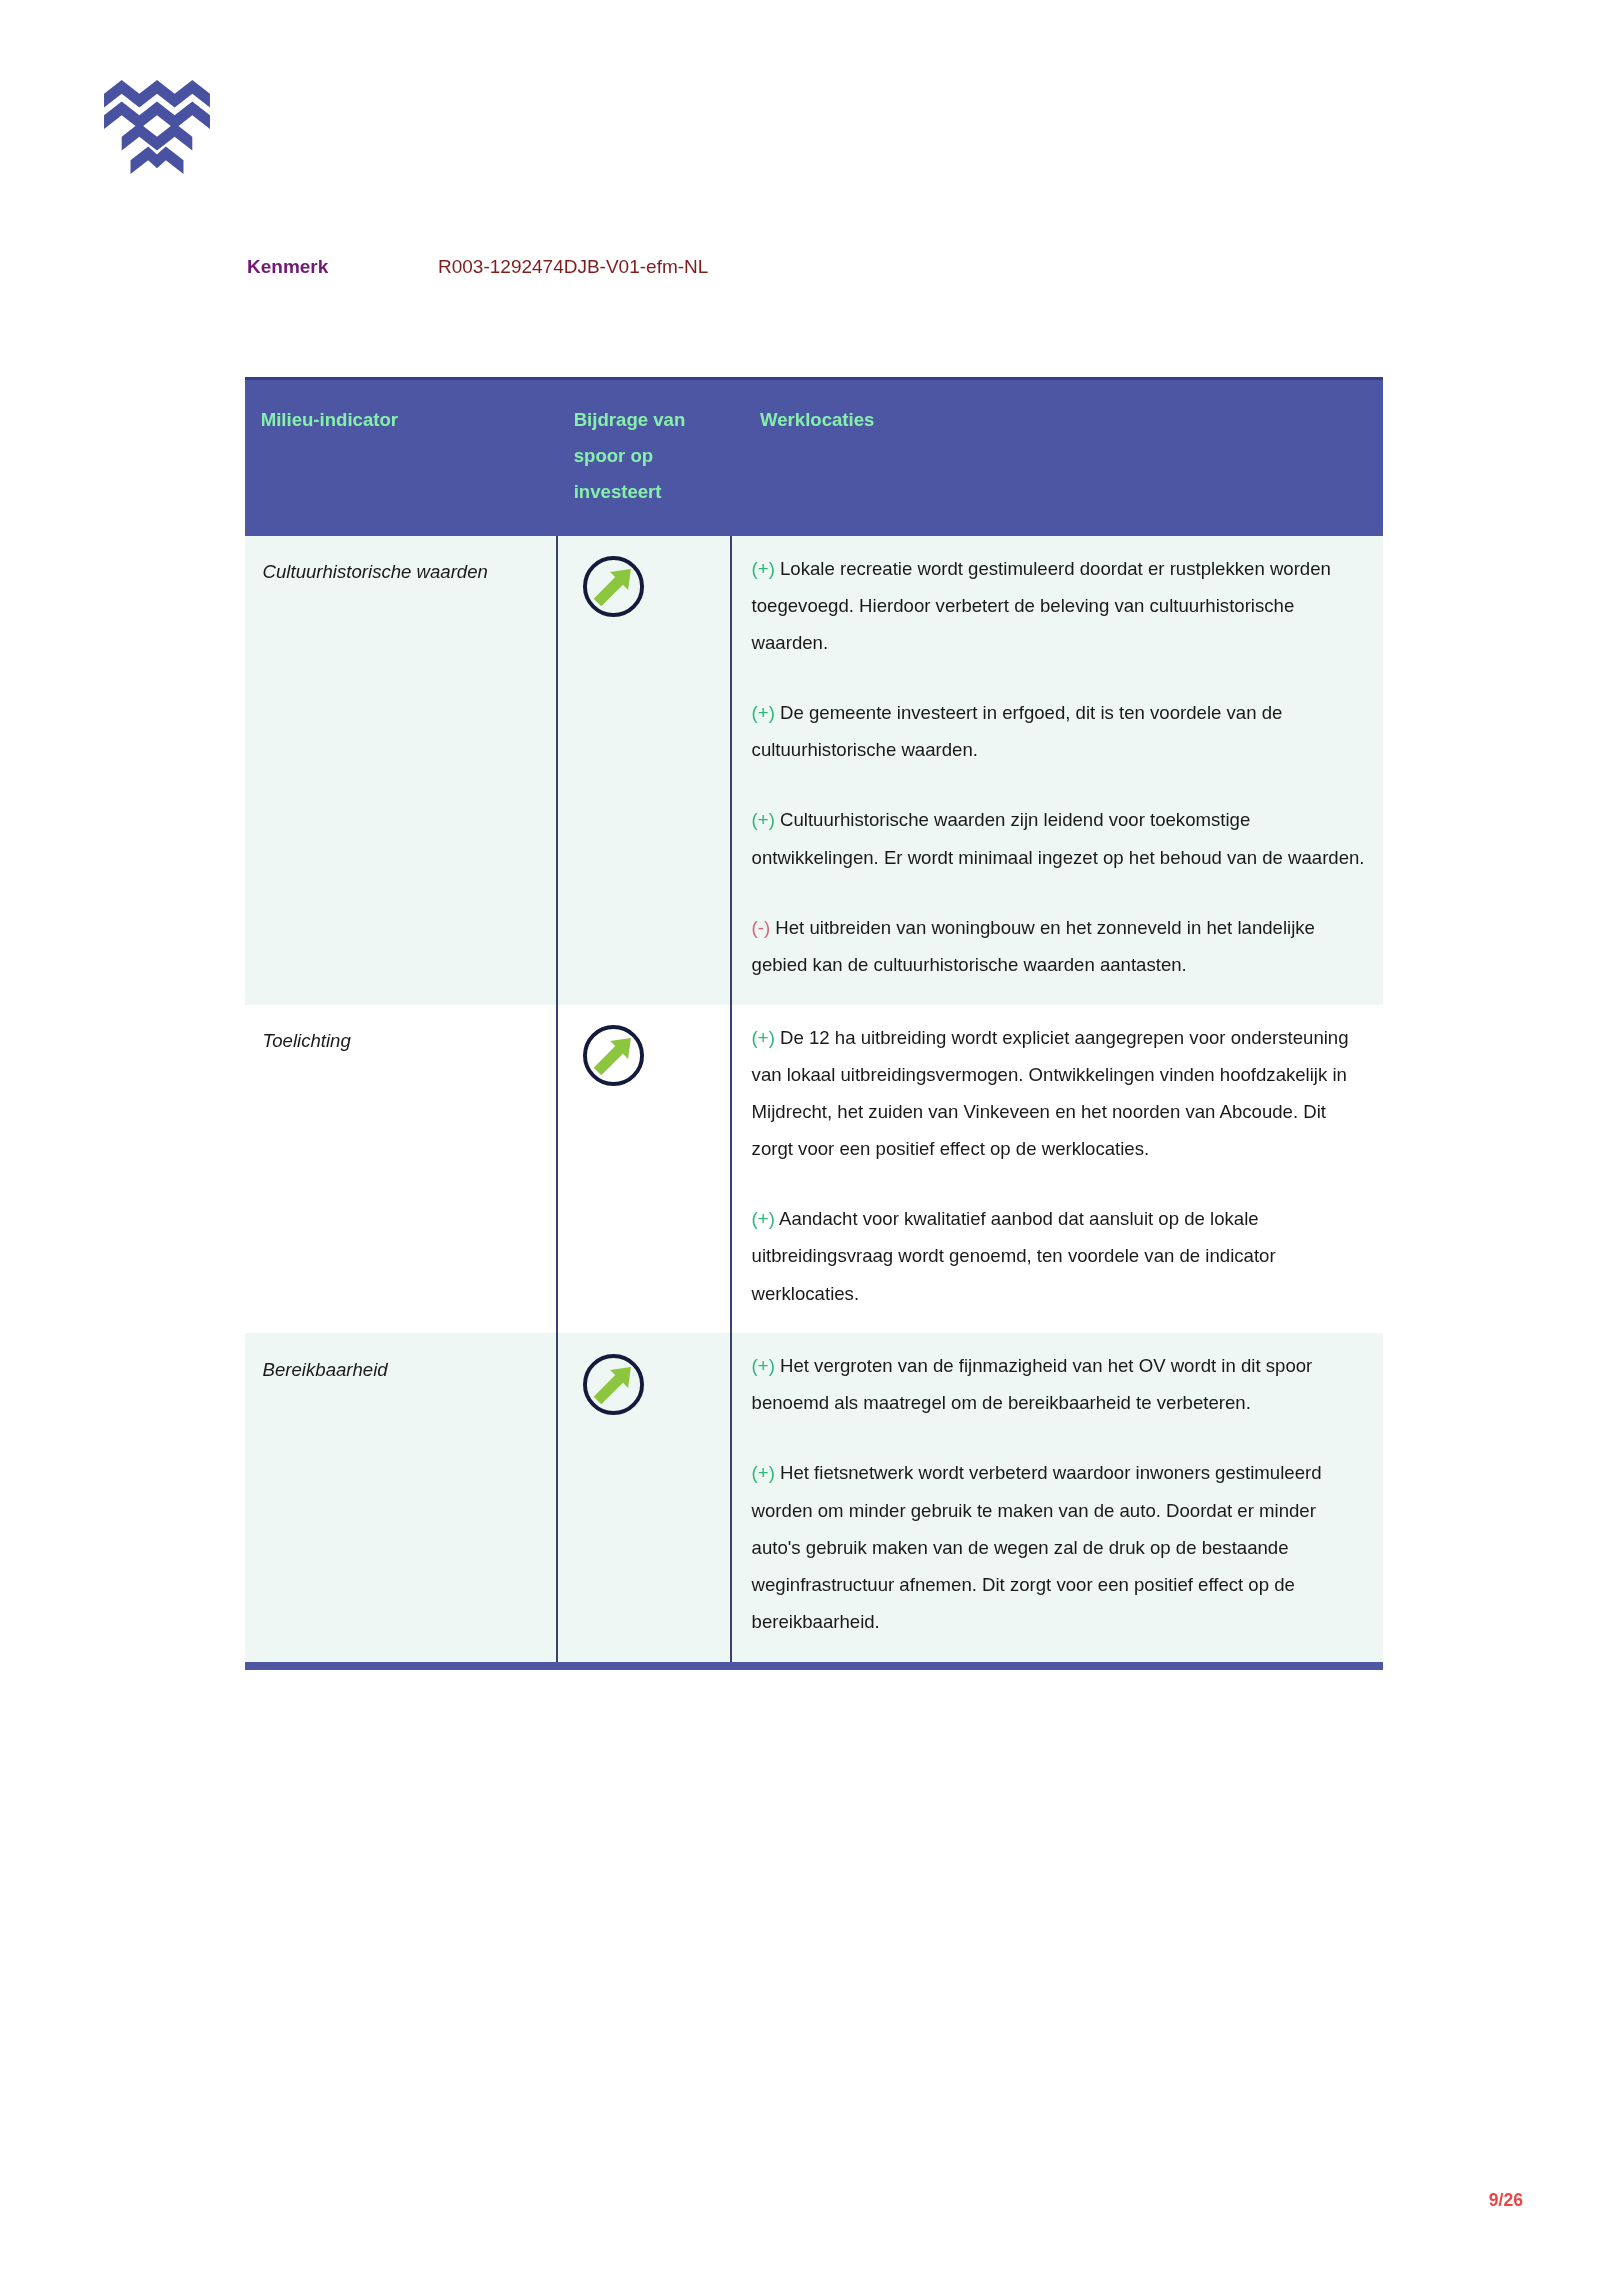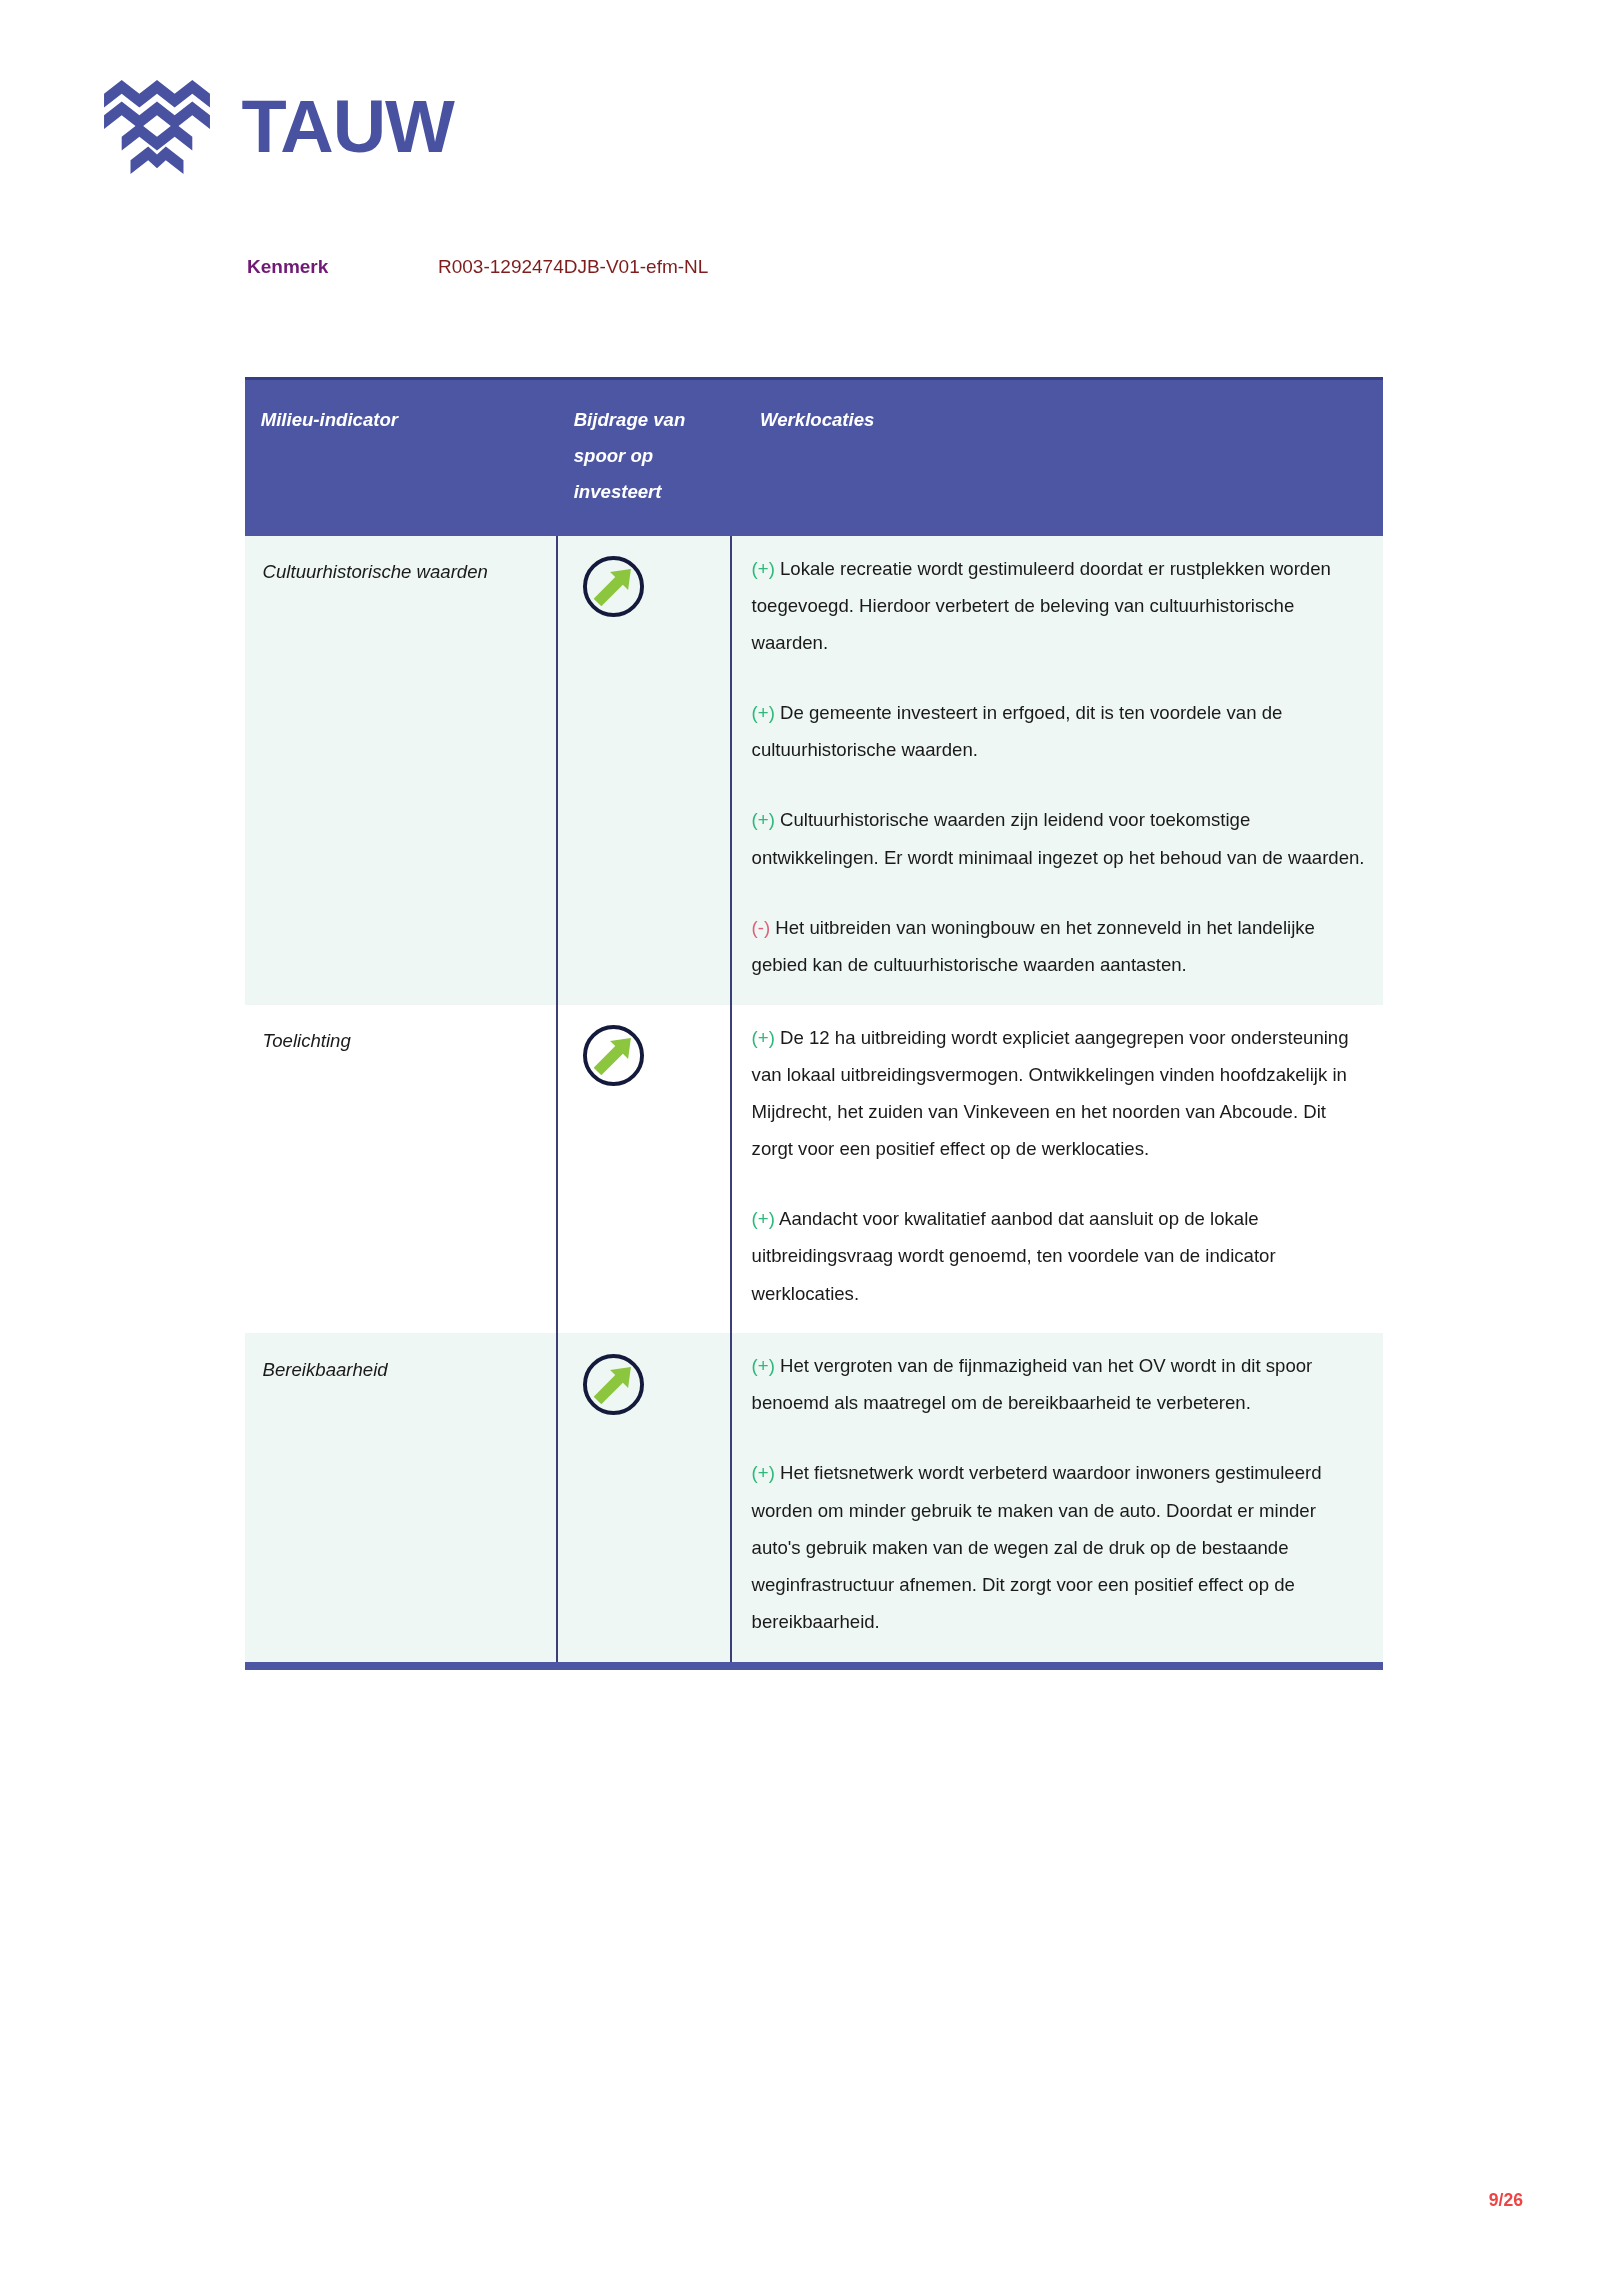--- a/index.html
+++ b/index.html
@@ -58,29 +58,28 @@
     width: 1138px;
     border-collapse: collapse;
     table-layout: fixed;
   }
   .tbl col.c1 { width: 312px; }
   .tbl col.c2 { width: 174px; }
   .tbl col.c3 { width: 652px; }
 
   .tbl thead th {
     background: #4d56a2;
-    color: #ffffff;
+    color: #86efac;
     font-size: 18.6px;
     font-weight: bold;
     text-align: left;
     vertical-align: top;
     padding: 21.6px 13.7px 25.5px 13.7px;
     line-height: 1.95;
     border-top: 3.9px solid #343d86;
-    font-style: italic;
   }
   .tbl thead th.h1 { padding-left: 15.7px; }
   .tbl thead th.h2 { padding-left: 16.7px; }
   .tbl thead th.h3 { padding-left: 29px; }
 
   .tbl tbody td {
     font-size: 18.6px;
     vertical-align: top;
     line-height: 2.0;
     padding: 13.7px 15.7px 21.6px 15.7px;
@@ -137,21 +136,20 @@
 
       <path d="M6 18 L24 4 L42 18 L60 4 L78 18 L96 4 L114 18 L114 32 L96 18 L78 32 L60 18 L42 32 L24 18 L6 32 Z"></path>
 
       <path d="M6 40 L24 26 L42 40 L60 26 L78 40 L96 26 L114 40 L114 54 L96 40 L78 54 L60 40 L42 54 L24 40 L6 54 Z"></path>
 
       <path d="M24 62 L42 48 L60 62 L78 48 L96 62 L96 76 L78 62 L60 76 L42 62 L24 76 Z"></path>
 
       <path d="M33 86 L51 72 L60 80 L69 72 L87 86 L87 100 L69 86 L60 94 L51 86 L33 100 Z"></path>
     </g>
   </svg>
-  <div class="logo-word">TAUW</div>
 </div>
 
 <div class="kenmerk-row">
   <div class="kenmerk-label">Kenmerk</div>
   <div class="kenmerk-value">R003-1292474DJB-V01-efm-NL</div>
 </div>
 
 <table class="tbl">
   <colgroup>
       <col class="c1">

